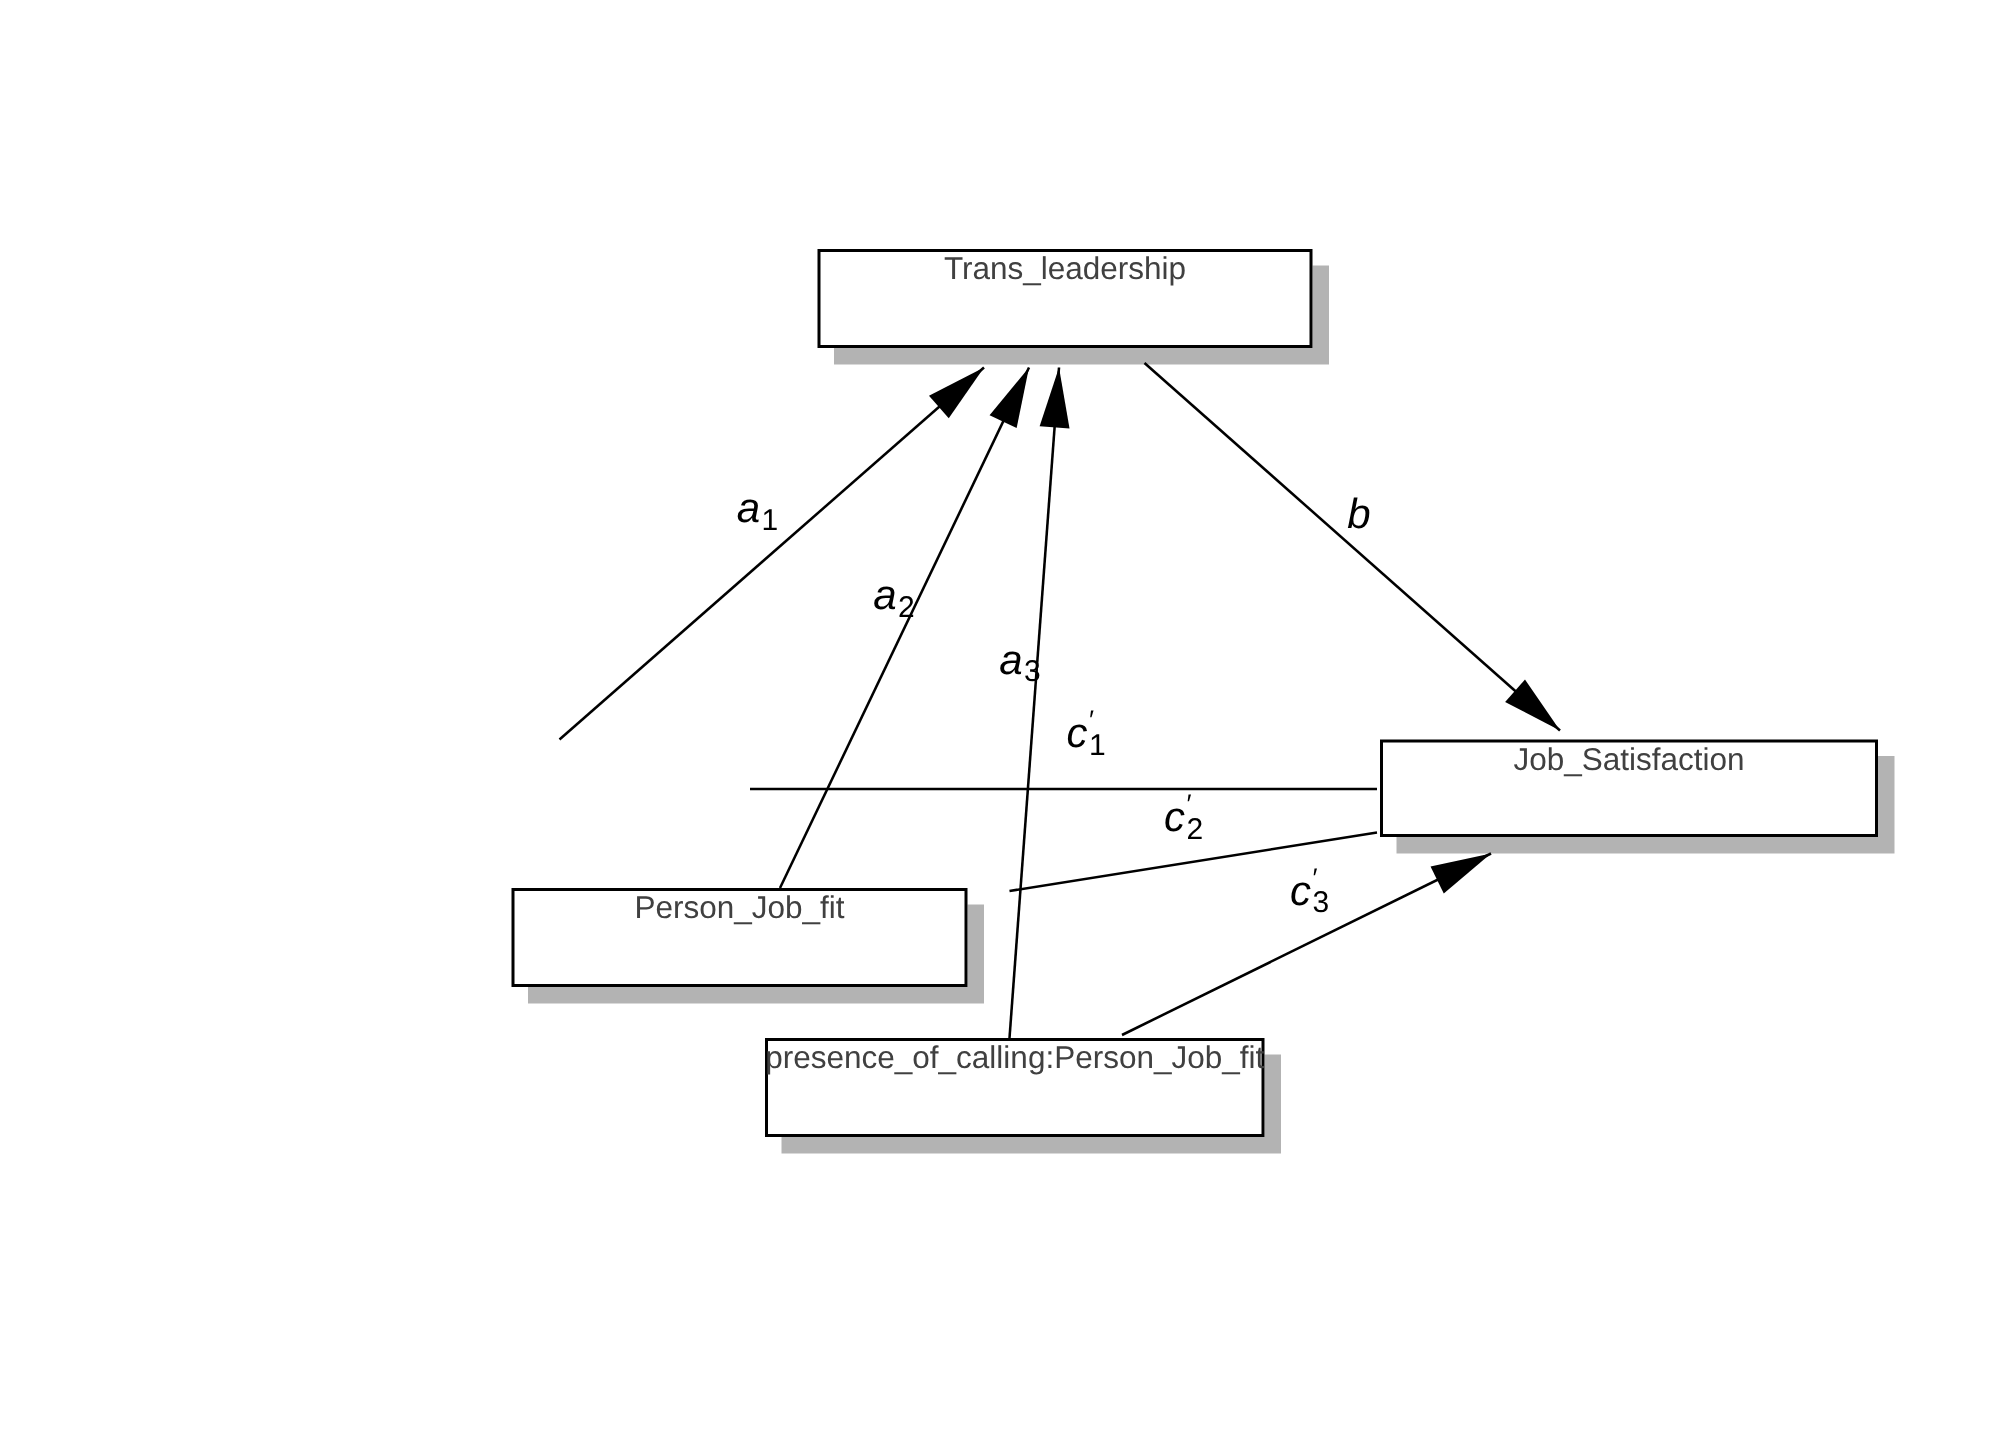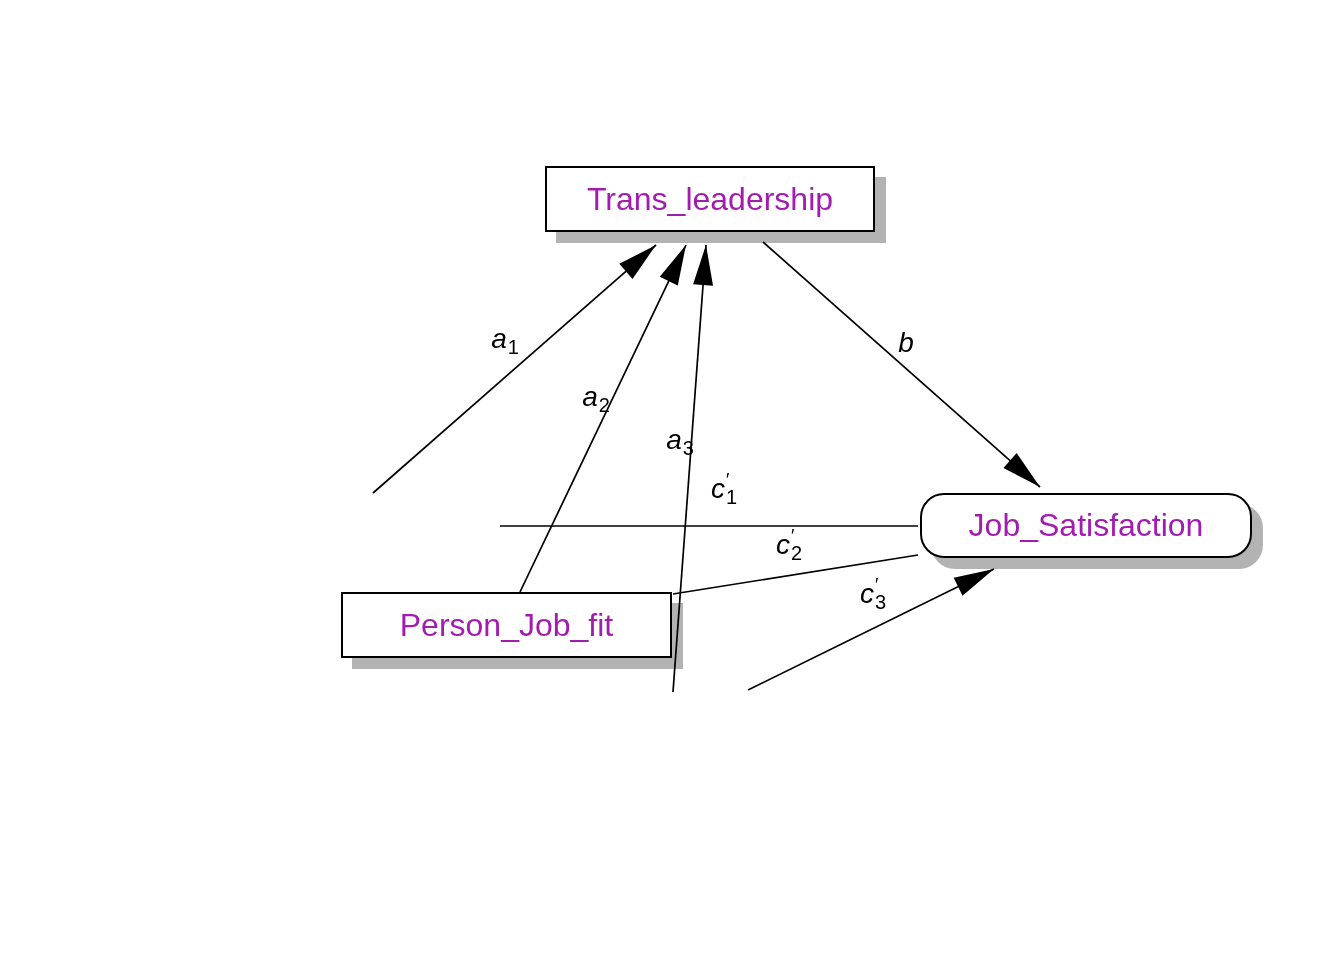--- a/index.html
+++ b/index.html
@@ -11,33 +11,32 @@
     font-family: "Liberation Sans", sans-serif;
     overflow: hidden;
   }
   .node {
     position: absolute;
     box-sizing: border-box;
     background: #ffffff;
     border: 2px solid #000000;
     box-shadow: 11px 11px 0 0 #b3b3b3;
     display: flex;
-    align-items: center;
     justify-content: center;
-    font-size: 32px;
-    color: #a21caf;
+    font-size: 21px;
+    color: #404040;
     white-space: nowrap;
     z-index: 1;
   }
   .node span { white-space: nowrap; }
   #node-trans        { left: 545px; top: 166px; width: 330px; height: 66px; }
   #node-presence     { left: 168px; top: 493px; width: 332px; height: 65px; }
-  #node-pjf          { left: 341px; top: 592px; width: 331px; height: 66px; }
+  #node-pjf          { left: 341px; top: 592px; width: 304px; height: 66px; }
   #node-interaction  { left: 510px; top: 692px; width: 333px; height: 66px; }
-  #node-job          { left: 920px; top: 493px; width: 332px; height: 65px; border-radius: 24px; }
+  #node-job          { left: 920px; top: 493px; width: 332px; height: 65px; }
 
   .edges-layer {
     position: absolute;
     left: 0; top: 0;
     width: 1344px; height: 960px;
     z-index: 2;
     pointer-events: none;
   }
   .edge-line {
     stroke: #000000;
@@ -78,20 +77,23 @@
 </head>
 <body>
 
 <div class="canvas">
 
   <div class="node" id="node-trans">
     <span>Trans_leadership</span>
   </div>
   <div class="node" id="node-pjf">
     <span>Person_Job_fit</span>
+  </div>
+  <div class="node" id="node-interaction">
+    <span>presence_of_calling:Person_Job_fit</span>
   </div>
   <div class="node" id="node-job">
     <span>Job_Satisfaction</span>
   </div>
 
   <svg class="edges-layer" viewBox="0 0 1344 960" width="1344" height="960" xmlns="http://www.w3.org/2000/svg">
     <defs>
       <marker id="arrowhead" markerUnits="userSpaceOnUse" markerWidth="44" markerHeight="24" refX="41" refY="12" orient="auto">
         <path d="M1,2 L41,12 L1,22 Z" fill="#000000"></path>
       </marker>

